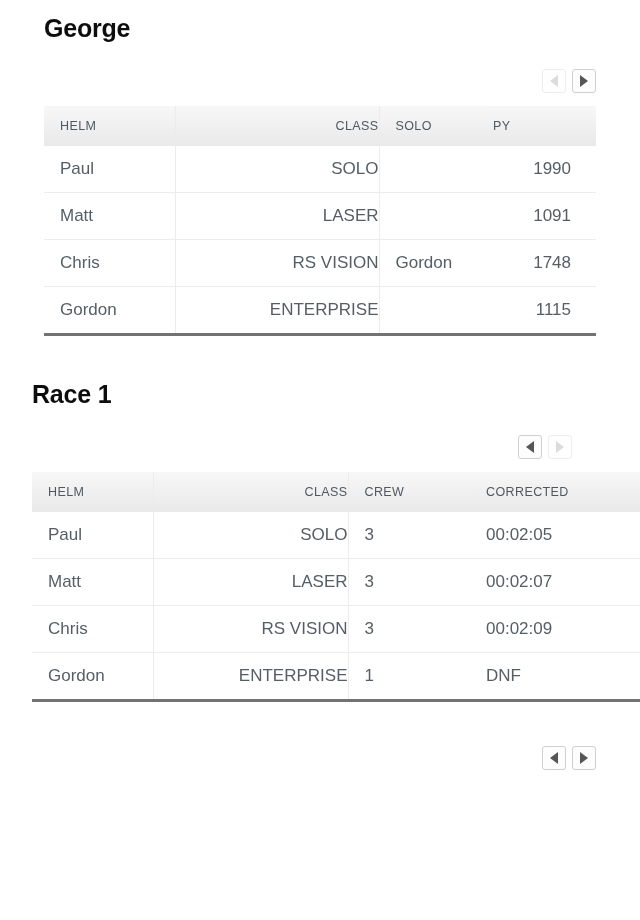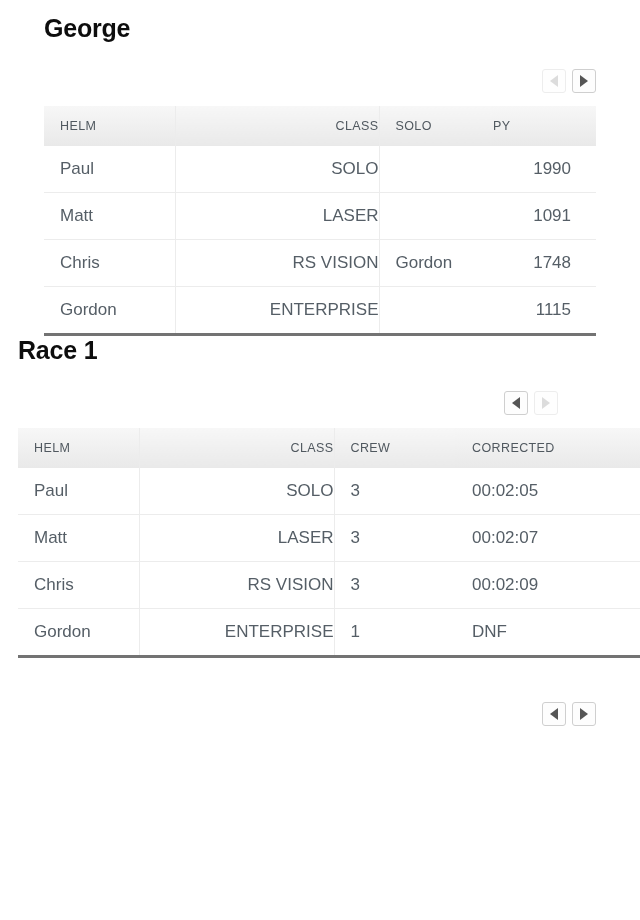--- a/index.html
+++ b/index.html
@@ -150,21 +150,21 @@
   #overall-section { margin-top: 14px; padding: 0 44px; }
   #overall-section .section-title { margin-bottom: 26px; }
   #overall-section .pager { margin-bottom: 13px; margin-right: 0; }
   #overall-table { width: 552px; }
   #overall-table col.c-helm  { width: 131px; }
   #overall-table col.c-class { width: 204px; }
   #overall-table col.c-crew  { width: 114px; }
   #overall-table col.c-py    { width: 103px; }
 
   
-  #race1-section { padding-left: 18px; }
+  #race1-section { margin-top: 44px; padding-left: 32px; }
   #race1-section .section-title { margin-bottom: 26px; }
   #race1-section .pager { width: 552px; margin-bottom: 13px; padding-right: 12px; }
   #race1-table { width: 700px; }
   #race1-table col.c-helm { width: 121px; }
   #race1-table col.c-class { width: 195px; }
   #race1-table col.c-laps { width: 122px; }
   #race1-table col.c-corr { width: 262px; }
 
   
   #race2-section { margin-top: 44px; padding: 0 44px; }

